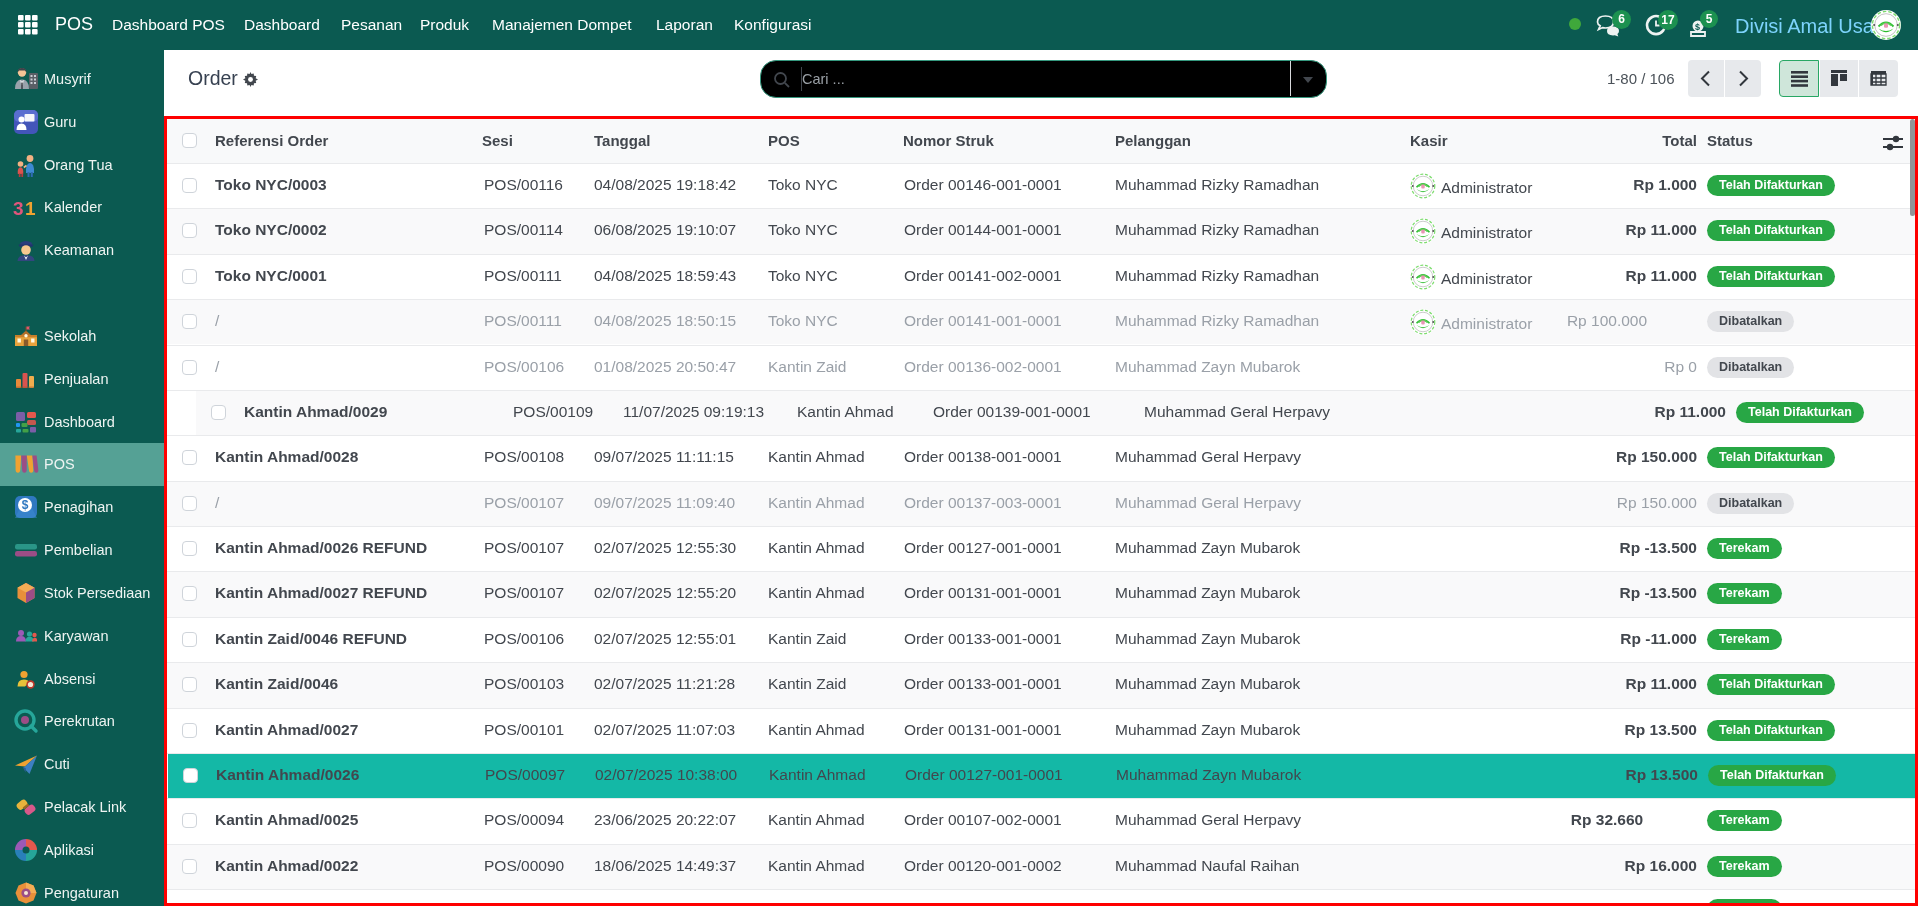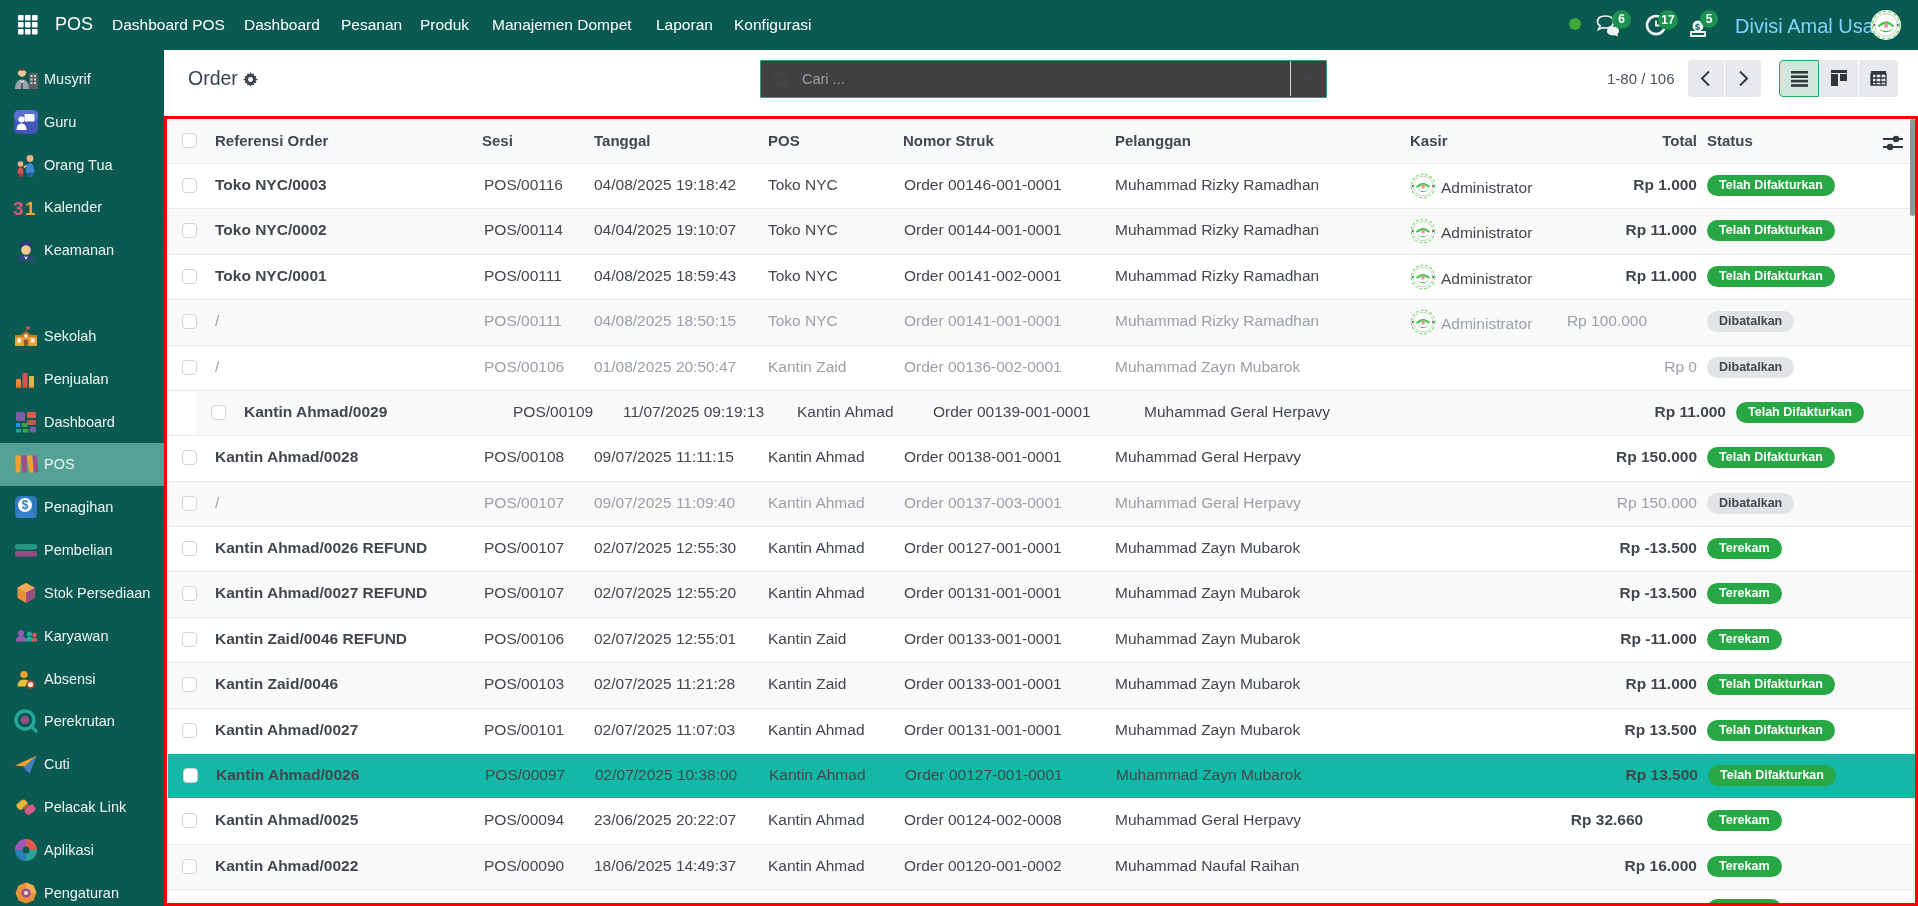--- a/index.html
+++ b/index.html
@@ -7,21 +7,21 @@
 #nav{position:absolute;left:0;top:0;width:1918px;height:50px;background:#0b5a51;color:#fff;box-shadow:0 1px 0 rgba(0,0,0,0.18)}
 #nav .brand{position:absolute;left:55px;top:14px;font-size:18px;color:#fff}
 #nav .mi{position:absolute;top:16px;font-size:15.5px;color:#fff;white-space:nowrap}
 #side{position:absolute;left:0;top:50px;width:164px;height:856px;background:#0b5a51}
 .sitem{position:absolute;left:0;width:164px;height:43px}
 .sitem.active{background:#55a195}
 .sitem svg{position:absolute;left:12px;top:7px}
 .sitem .lbl{position:absolute;left:44px;top:13px;font-size:14.5px;color:#eef4f2;white-space:nowrap}
 #cp{position:absolute;left:164px;top:50px;width:1754px;height:66px;background:#fff}
 #ttl{position:absolute;left:188px;top:67px;font-size:19.5px;color:#374151}
-#search{position:absolute;left:760px;top:60px;width:567px;height:38px;border:1.5px solid #35987e;border-radius:1px;background:#404040}
+#search{position:absolute;left:760px;top:60px;width:567px;height:38px;border:1.5px solid #35987e;border-radius:16px;background:#000000}
 #search .ph{position:absolute;left:41px;top:10px;font-size:14.5px;color:#9aa0a6}
 #search .sep{position:absolute;right:35px;top:0px;width:1px;height:35px;background:#d8dadd}
 #search .caret{position:absolute;right:13px;top:16px;width:0;height:0;border-left:5px solid transparent;border-right:5px solid transparent;border-top:6px solid #42474e}
 #pginfo{position:absolute;left:1607px;top:70px;width:72px;font-size:15px;color:#4b5259;white-space:nowrap}
 .pbtn{position:absolute;top:60px;height:37px;background:#e7e9ec;color:#32373d}
 .vbtn{position:absolute;top:60px;height:37px;background:#e7e9ec}
 .vbtn.on{background:#cfe6da;border:1px solid #28a764}
 .hdr{position:absolute;font-weight:700;font-size:15px;color:#42474e;white-space:nowrap}
 .row .c{position:absolute;font-size:15.5px;color:#42474e;white-space:nowrap;top:13px}
 .row .b{font-weight:700}
@@ -352,21 +352,21 @@
           <circle cx="26.8" cy="15" r="1.1" fill="#555"></circle>
         </svg></div>
 <div class="c" style="left:1274px;top:16px">Administrator</div>
 <div class="c b" style="left:1350px;width:180px;text-align:right">Rp 1.000</div>
 <div class="abs" style="left:1540px;top:12px"><span class="bg bg-g">Telah Difakturkan</span></div>
 </div>
 <div class="row" style="position:absolute;left:0;top:89.4px;width:1748px;height:45.4px;background:#f9f9fa;">
 <div class="cb" style="left:15px;top:15px"></div>
 <div class="c b" style="left:48px">Toko NYC/0002</div>
 <div class="c" style="left:317px">POS/00114</div>
-<div class="c" style="left:427px">04/04/2025 19:10:07</div>
+<div class="c" style="left:427px">06/08/2025 19:10:07</div>
 <div class="c" style="left:601px">Toko NYC</div>
 <div class="c" style="left:737px">Order 00144-001-0001</div>
 <div class="c" style="left:948px">Muhammad Rizky Ramadhan</div>
 <div class="abs" style="left:1243px;top:10px"><svg width="26" height="26" viewBox="0 0 30 30">
           <circle cx="15" cy="15" r="15" fill="#fff"></circle>
           <circle cx="15" cy="15" r="13.6" fill="none" stroke="#7ddc6e" stroke-width="1.4" stroke-dasharray="3.5 2"></circle>
           <circle cx="15" cy="15" r="11.3" fill="none" stroke="#aaa" stroke-width="0.7"></circle>
           <path d="M7.5 16.5 Q15 8.5 22.5 16.5" fill="none" stroke="#35c03a" stroke-width="1.9"></path>
           <path d="M10 15.5 Q15 10.5 20 15.5" fill="none" stroke="#5ecf55" stroke-width="1.5"></path>
           <rect x="13" y="13.2" width="4" height="4.6" rx="1.2" fill="#e584a8" opacity="0.85"></rect>
@@ -546,21 +546,21 @@
 <div class="c b" style="left:1350px;width:180px;text-align:right">Rp 13.500</div>
 <div class="abs" style="left:1540px;top:12px"><span class="bg bg-g">Telah Difakturkan</span></div>
 </div>
 <div class="rline" style="top:633.9px"></div>
 <div class="row" style="position:absolute;left:0;top:679.3px;width:1748px;height:45.4px;">
 <div class="cb" style="left:15px;top:15px"></div>
 <div class="c b" style="left:48px">Kantin Ahmad/0025</div>
 <div class="c" style="left:317px">POS/00094</div>
 <div class="c" style="left:427px">23/06/2025 20:22:07</div>
 <div class="c" style="left:601px">Kantin Ahmad</div>
-<div class="c" style="left:737px">Order 00124-002-0008</div>
+<div class="c" style="left:737px">Order 00107-002-0001</div>
 <div class="c" style="left:948px">Muhammad Geral Herpavy</div>
 <div class="c b" style="left:1350px;width:180px;text-align:center">Rp 32.660</div>
 <div class="abs" style="left:1540px;top:12px"><span class="bg bg-g">Terekam</span></div>
 </div>
 <div class="rline" style="top:679.3px"></div>
 <div class="row" style="position:absolute;left:0;top:724.7px;width:1748px;height:45.4px;background:#f9f9fa;">
 <div class="cb" style="left:15px;top:15px"></div>
 <div class="c b" style="left:48px">Kantin Ahmad/0022</div>
 <div class="c" style="left:317px">POS/00090</div>
 <div class="c" style="left:427px">18/06/2025 14:49:37</div>

